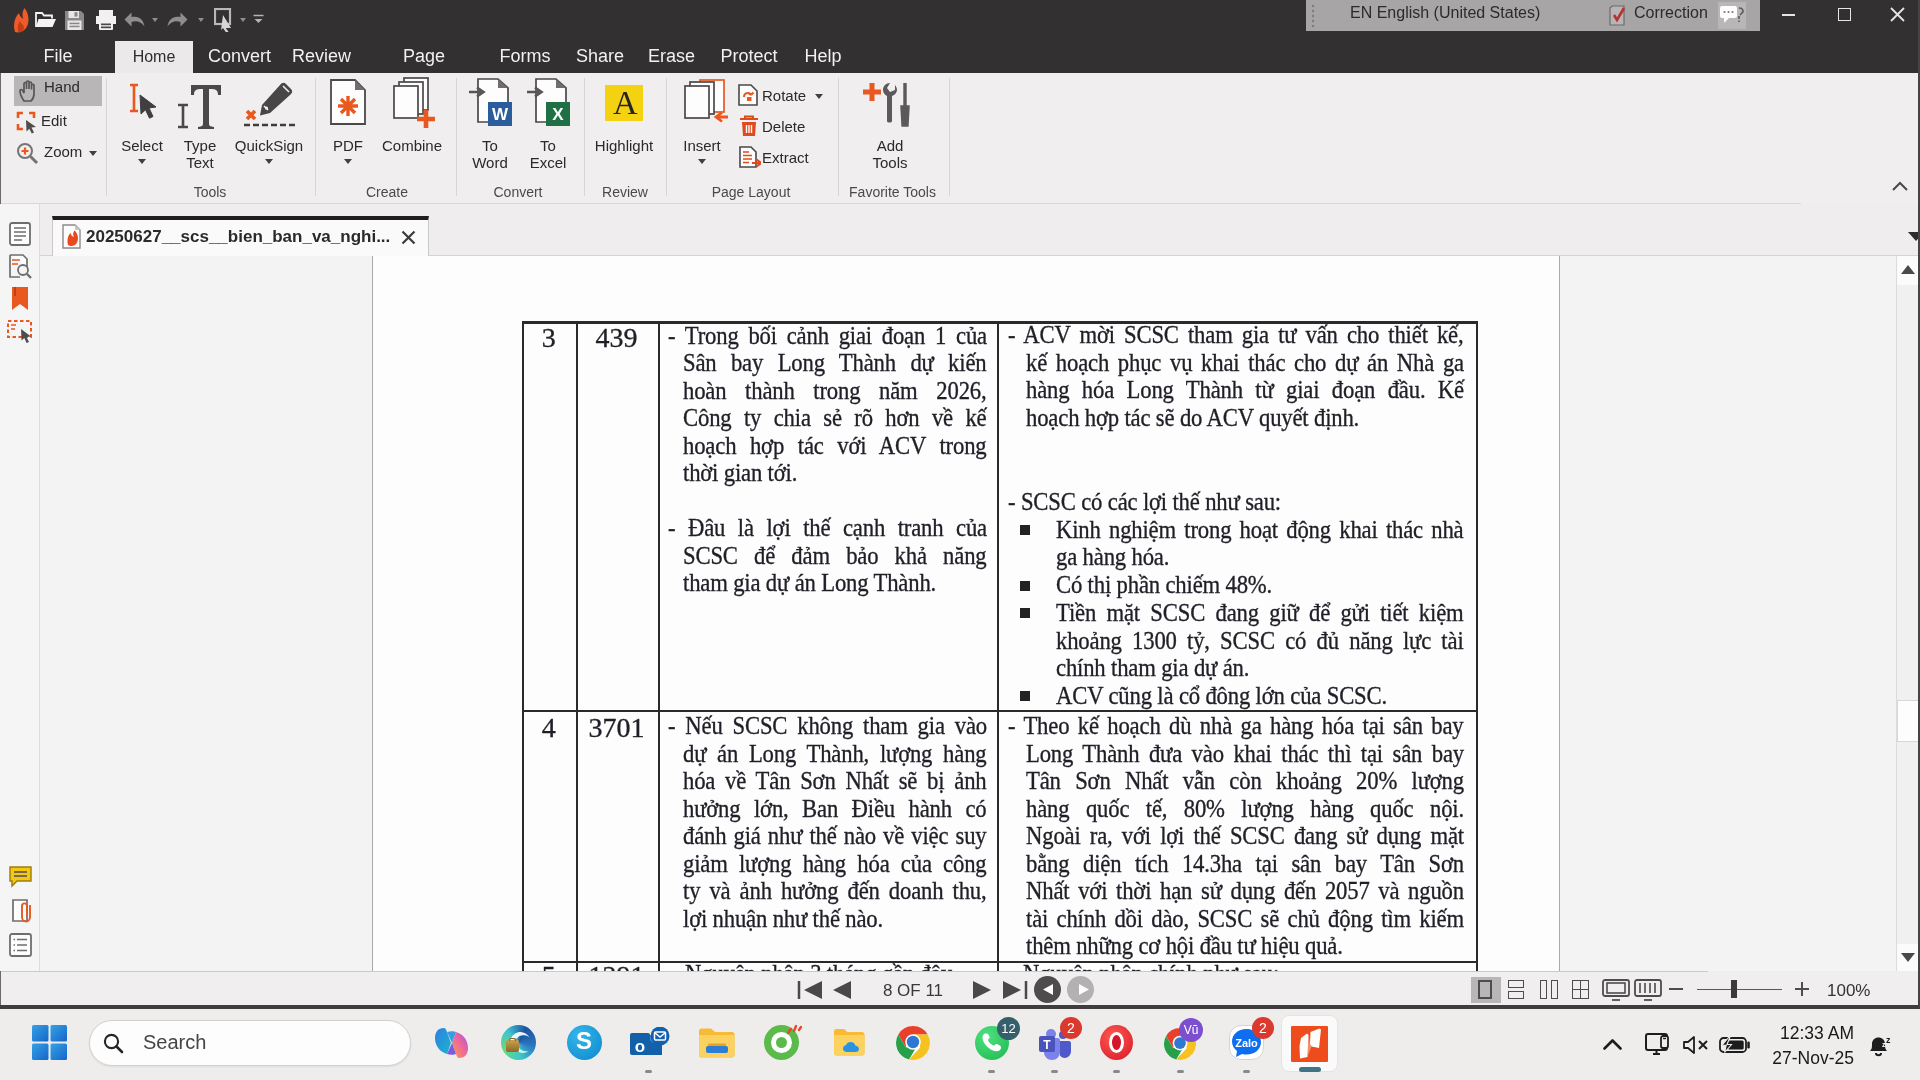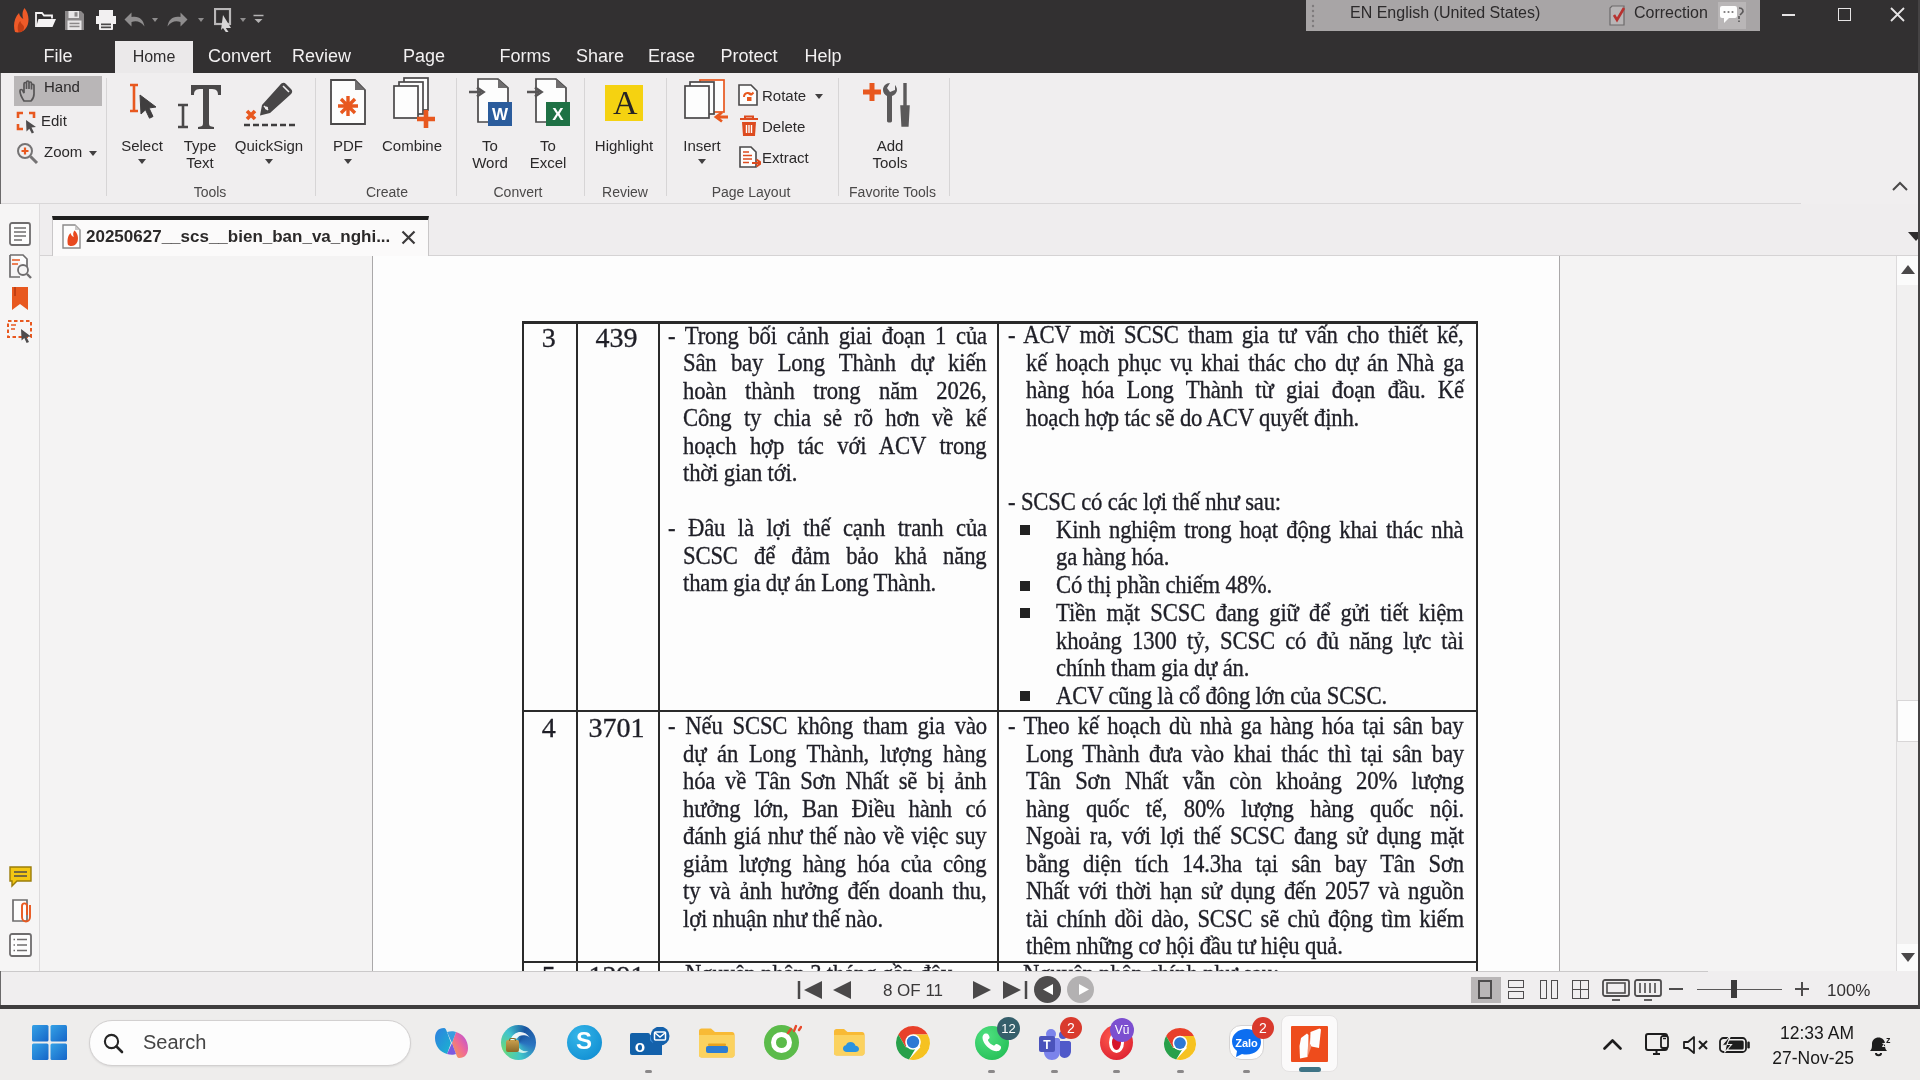--- a/index.html
+++ b/index.html
@@ -565,21 +565,21 @@
 <div class="abs" style="left:1112px;top:26px;width:9px;height:15px;border-radius:50%;background:#d6152b"></div>
 
 <svg class="abs" style="left:1163px;top:18px" width="34" height="34" viewBox="0 0 36 36">
         <circle cx="18" cy="18" r="17" fill="#fff"></circle>
         <path d="M18 1 A17 17 0 0 1 32.7 9.5 L18 9.5 Z M18 1 A17 17 0 0 0 3.3 9.5 L10.7 22.2 L18 9.5 Z" fill="#e8402a"></path>
         <path d="M3.3 9.5 A17 17 0 0 0 14 34.5 L21.3 22.2 L10.7 22.2 Z" fill="#28a04a"></path>
         <path d="M14 34.5 A17 17 0 0 0 32.7 9.5 L25.3 22.2 Z M32.7 9.5 L18 9.5 L25.3 22.2" fill="#f6c220"></path>
         <circle cx="18" cy="17" r="7.8" fill="#fff"></circle>
         <circle cx="18" cy="17" r="6.2" fill="#2e78d4"></circle>
       </svg>
-<div class="abs" style="left:1110px;top:9px;width:24px;height:24px;border-radius:50%;background:#7c4fd0;color:#fff;font-size:12px;text-align:center;line-height:24px">Vũ</div>
+<div class="abs" style="left:1179px;top:9px;width:24px;height:24px;border-radius:50%;background:#7c4fd0;color:#fff;font-size:12px;text-align:center;line-height:24px">Vũ</div>
 
 <div class="abs" style="left:1229px;top:16px;width:35px;height:35px;border-radius:12px;background:#fff;border:1px solid #d5d3d3"></div>
 <svg class="abs" style="left:1231px;top:19px" width="31" height="30" viewBox="0 0 31 30">
         <path d="M15.5 1 C7 1 1 6.5 1 13.5 C1 17.5 3 20.7 6 23 L5 29 L11 26 C12.5 26.4 14 26.6 15.5 26.6 C24 26.6 30 21 30 14 C30 6.9 24 1 15.5 1 Z" fill="#0d6ef0"></path>
         <text x="15.5" y="19" text-anchor="middle" font-size="11" font-weight="bold" fill="#fff" font-family="Liberation Sans">Zalo</text>
       </svg>
 <div class="abs" style="left:1252px;top:8px;width:22px;height:22px;border-radius:50%;background:#d93a2d;color:#fff;font-size:14px;text-align:center;line-height:22px">2</div>
 
 <div class="abs" style="left:1281px;top:6px;width:57px;height:57px;background:#fbfafa;border-radius:8px;border:1px solid #e5e3e3"></div>
 <div class="abs" style="left:1291px;top:17px;width:37px;height:36px;background:#ee4c1c;border-radius:1px"></div>

